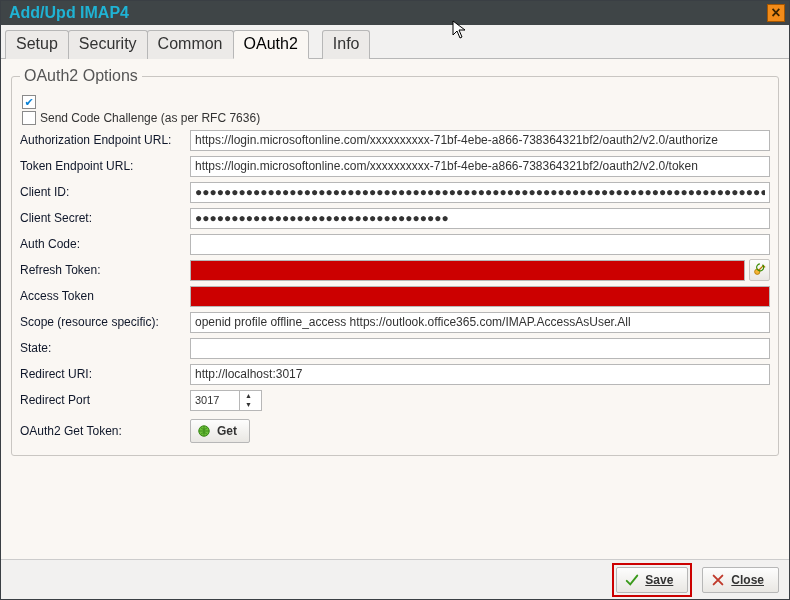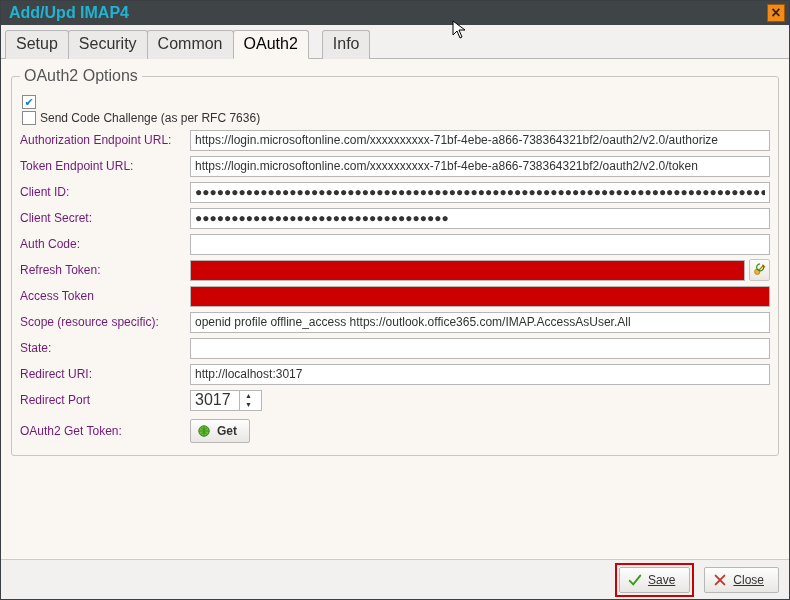--- a/index.html
+++ b/index.html
@@ -10,37 +10,37 @@
   .titlebar .close { width:18px; height:18px; background:#f28b19; color:#3a2300; display:flex; align-items:center; justify-content:center; font-weight:bold; border:1px solid #a55600; cursor:pointer; }
   .cursor { position:absolute; left:452px; top:20px; pointer-events:none; }
   .tabs { display:flex; background:#f2f1f0; border-bottom:1px solid #b7b7b7; padding:4px 4px 0 4px; gap:0; }
   .tab { padding:4px 10px 5px 10px; border:1px solid #b7b7b7; border-bottom:none; background:#eceae8; margin-right:-1px; border-radius:3px 3px 0 0; cursor:pointer; font-size:16px; color:#333; position:relative; top:1px; }
   .tab.active { background:#faf7f3; color:#000; z-index:2; border-bottom:1px solid #faf7f3; }
   .tab.info { margin-left:14px; }
   .body { flex:1; background:#faf7f3; padding:8px 10px 8px 10px; overflow:hidden; position:relative; }
   fieldset.opts { border:1px solid #c9c6c2; border-radius:3px; padding:8px 8px 8px 8px; margin:0; }
   fieldset.opts > legend { font-size:16px; color:#555; padding:0 4px; }
   .row { display:flex; align-items:center; margin:4px 0; min-height:22px; }
-  .label { width:170px; font-size:12px; color:#701a75; }
+  .label { width:170px; font-size:12px; color:#0f172a; }
   .field { flex:1; display:flex; align-items:center; gap:4px; }
   input[type=text], input[type=password] { width:100%; height:21px; border:1px solid #b7b7b7; background:#fff; padding:1px 4px; font-size:12px; font-family:inherit; color:#333; }
   input.red { background:#cc0000; }
   .checkbox { display:flex; align-items:center; gap:4px; margin:2px 0 2px 2px; }
   .checkbox .box { width:14px; height:14px; border:1px solid #8a8a8a; background:#fff; display:flex; align-items:center; justify-content:center; font-size:11px; }
   .checkbox .box.checked { color:#0a82d6; }
   .checkbox .box.checked::after { content:"✔"; font-size:11px; color:#0a82d6; }
   .spinner { display:flex; align-items:center; width:72px; border:1px solid #b7b7b7; height:21px; background:#fff; }
-  .spinner input { border:none; height:19px; width:48px; padding:1px 4px; font-size:16px; }
+  .spinner input { border:none; height:19px; width:48px; padding:1px 4px; font-size:11px; }
   .spinner .arrows { width:18px; height:19px; display:flex; flex-direction:column; border-left:1px solid #b7b7b7; }
   .spinner .arrows span { flex:1; display:flex; align-items:center; justify-content:center; font-size:7px; cursor:pointer; }
   .icon-btn { width:22px; height:22px; border:1px solid #c9c6c2; background:linear-gradient(#fdfdfd,#e9e7e3); display:flex; align-items:center; justify-content:center; cursor:pointer; border-radius:2px; }
   .getbtn { height:24px; padding:0 12px 0 6px; border:1px solid #b7b7b7; background:linear-gradient(#fdfdfd,#e9e7e3); display:flex; align-items:center; gap:6px; cursor:pointer; border-radius:2px;font-weight:bold; }
   .footer { height:40px; background:#f2f1f0; border-top:1px solid #ccc; display:flex; align-items:center; justify-content:flex-end; gap:10px; padding:0 10px; }
   .btn { height:26px; padding:0 14px 0 8px; border:1px solid #b7b7b7; background:linear-gradient(#fdfdfd,#e9e7e3); display:flex; align-items:center; gap:6px; cursor:pointer; border-radius:2px; font-size:12px; text-decoration:underline; text-decoration-color:transparent; }
-  .btn .u { text-decoration:underline; }
+  .btn .u { text-decoration:underline;font-weight:bold; }
   .save-wrap { border:2px solid #cc0000; padding:2px; }
   svg.ic { width:14px; height:14px; }
 </style>
 </head>
 <body>
 
 <div class="window">
 
   <div class="titlebar">
     <span class="title">Add/Upd IMAP4</span>

